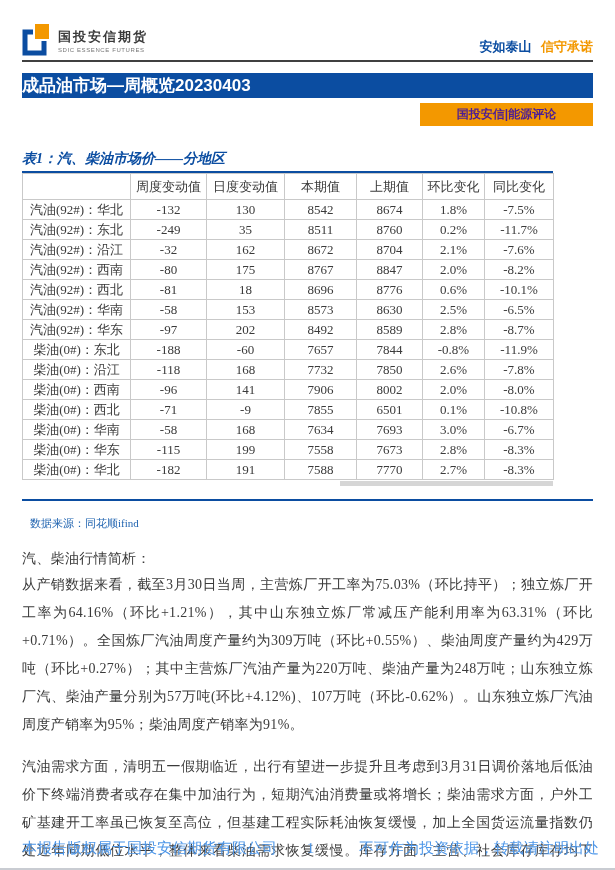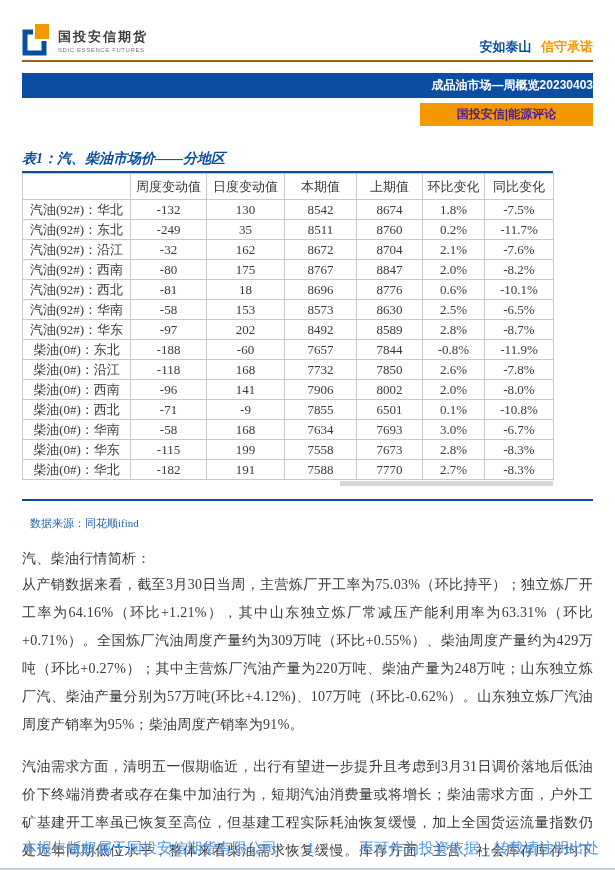--- a/index.html
+++ b/index.html
@@ -12,21 +12,21 @@
     font-family: "Liberation Serif", "DejaVu Serif", serif;
     color: #333333;
     overflow: hidden;
     border-bottom: 2px solid #c9ccd2;
   }
   
   .header {
     position: absolute;
     left: 22px; right: 22px; top: 20px;
     height: 42px;
-    border-bottom: 2px solid #a16207;
+    border-bottom: 2px solid #404040;
     display: flex;
     justify-content: space-between;
     align-items: flex-end;
     padding-bottom: 4px;
   }
   .logo { display: flex; align-items: center; gap: 6px; }
   .logo-cn {
     font-family: "Liberation Sans", sans-serif;
     font-size: 13px; font-weight: bold; color: #3a3a3a; letter-spacing: 2px;
   }
@@ -41,22 +41,22 @@
   .slogan .s-blue { color: #0b4da1; margin-left: 16px; }
   .slogan .s-orange { color: #f39800; margin-left: 6px; }
   
   .banner {
     position: absolute;
     left: 22px; right: 22px; top: 73px;
     height: 25px;
     background: #0b4da1;
     color: #ffffff;
     font-family: "Liberation Sans", sans-serif;
-    font-size: 12px; font-weight: bold;
-    text-align: right; line-height: 25px;
+    font-size: 17px; font-weight: bold;
+    text-align: left; line-height: 25px;
   }
   .badge {
     position: absolute;
     top: 103px; right: 22px;
     width: 173px; height: 23px;
     background: #f39800;
     color: #4c1d95;
     font-family: "Liberation Sans", sans-serif;
     font-size: 12px; font-weight: bold;
     text-align: center; line-height: 23px;

